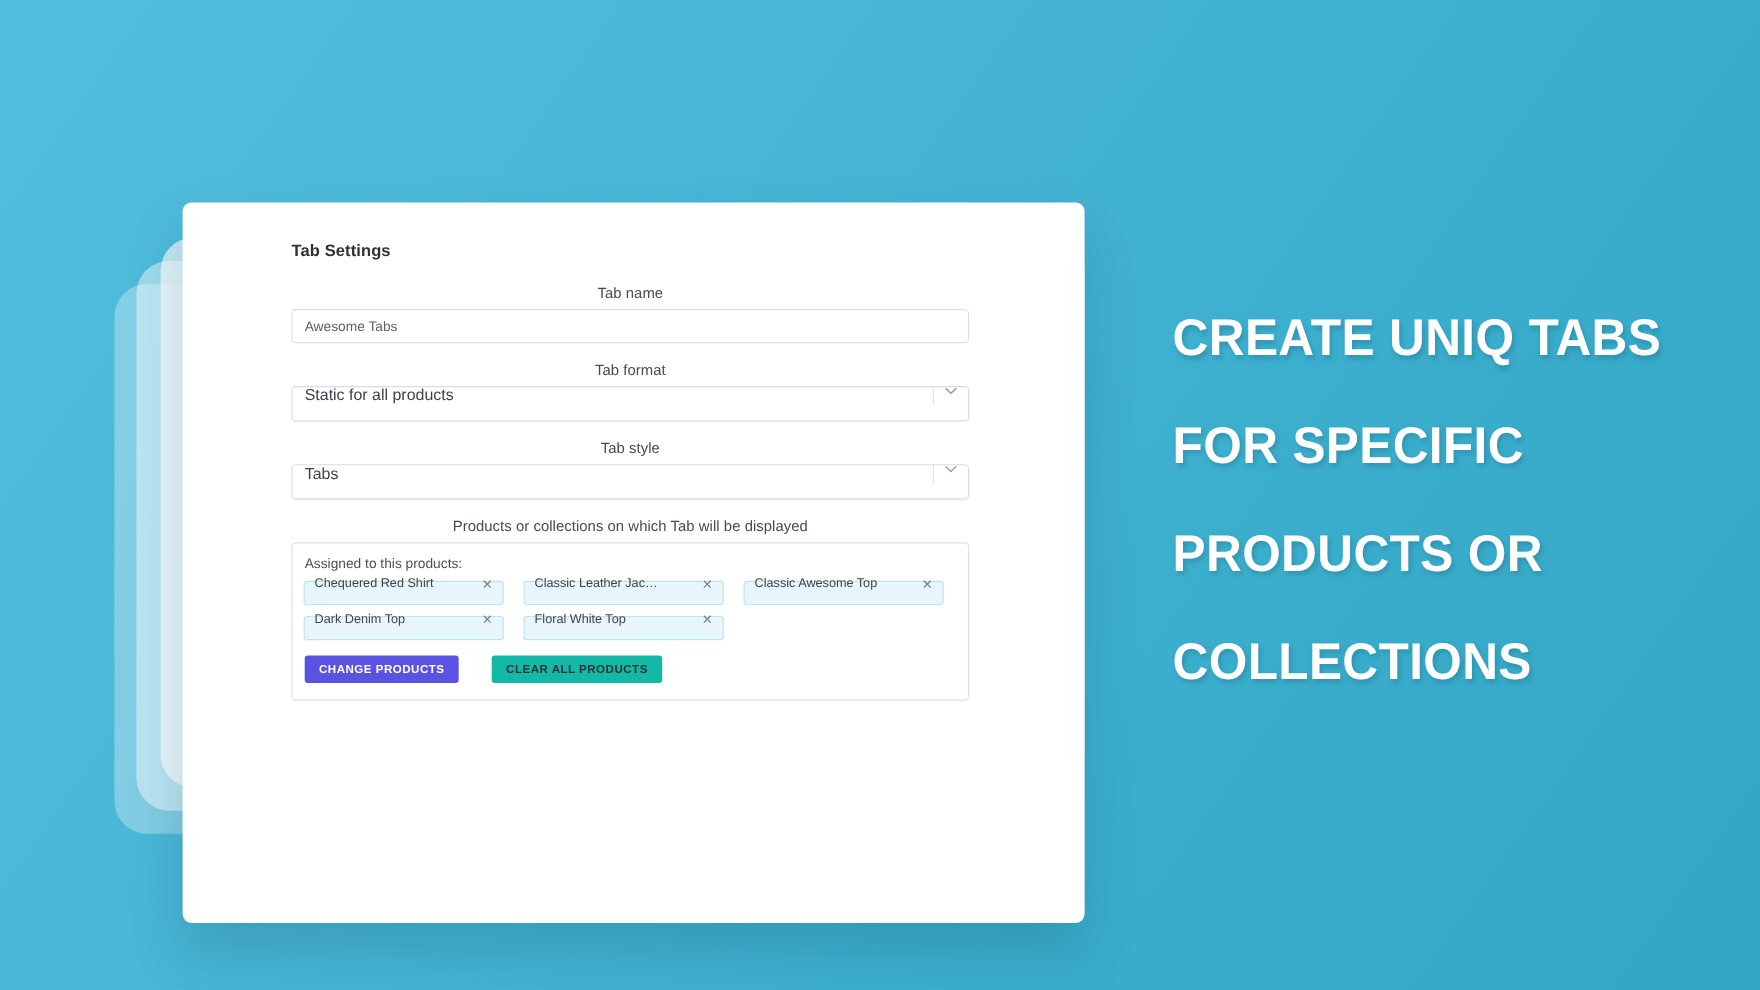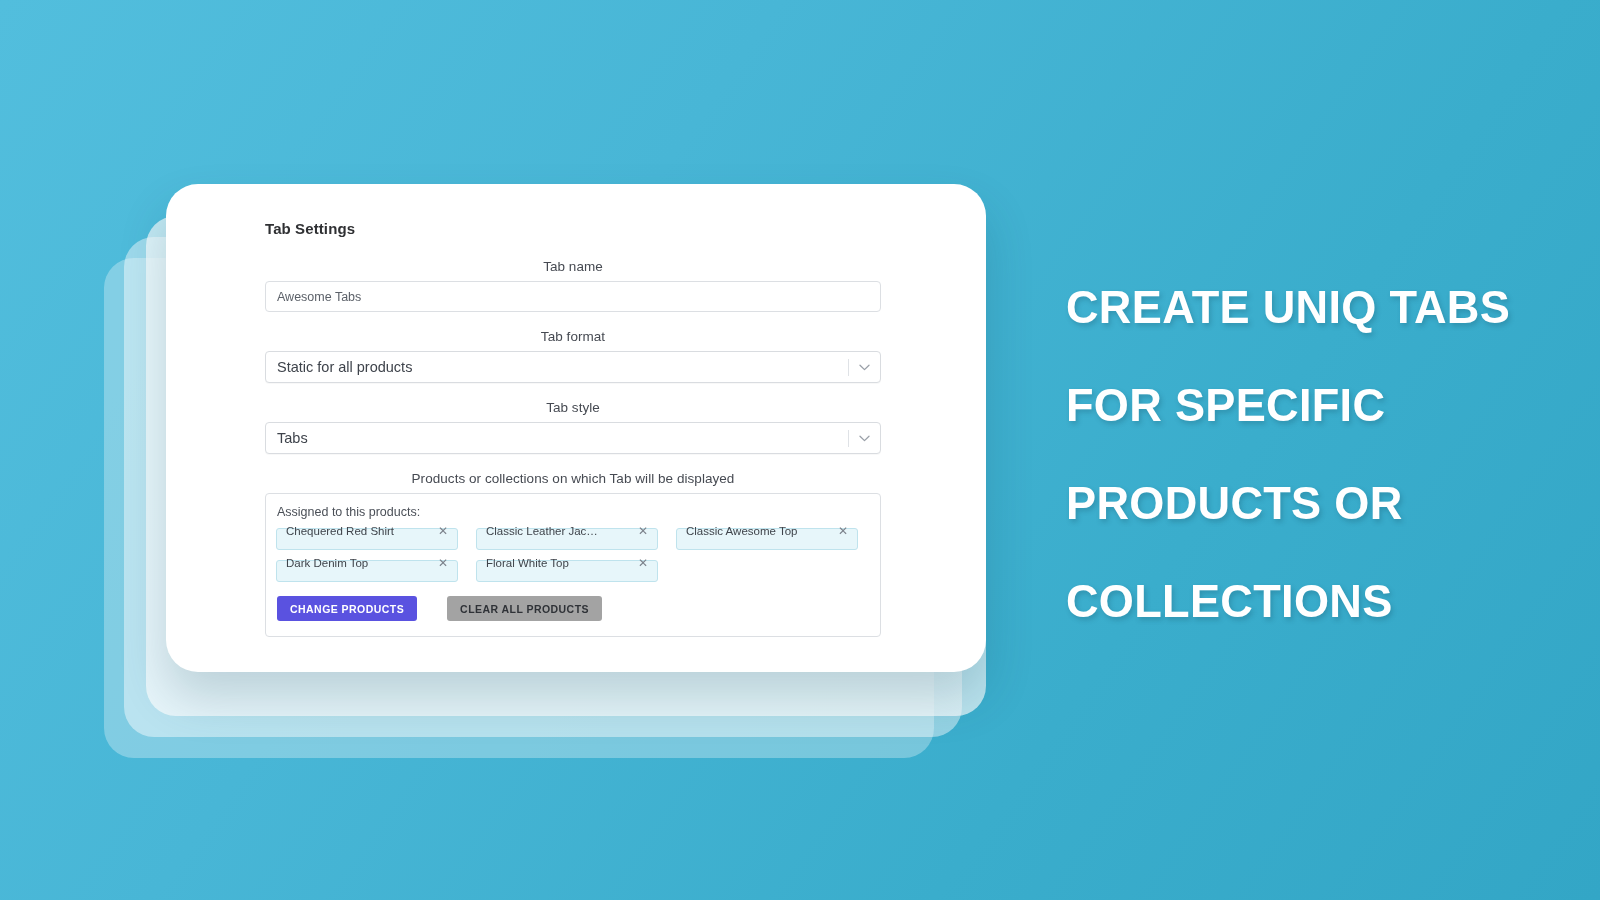--- a/index.html
+++ b/index.html
@@ -17,23 +17,23 @@
     border-radius:30px;
     background:#ffffff;
   }
   .layer-3 { left:104px; top:258px; width:830px; height:500px; opacity:.30; filter:blur(.4px); }
   .layer-2 { left:124px; top:237px; width:838px; height:500px; opacity:.45; }
   .layer-1 { left:146px; top:216px; width:840px; height:500px; opacity:.65; }
 
   .card {
     position:absolute;
     left:166px; top:184px;
-    width:820px; height:488px;
+    width:820px; height:655px;
     background:#ffffff;
-    border-radius:32px;
+    border-radius:8px;
     box-shadow:0 26px 48px rgba(16,70,90,.20);
   }
 
   
   .form { position:absolute; left:99px; top:36px; width:616px; }
 
   .card-title {
     font-size:15px; font-weight:bold; color:#2f3033;
     letter-spacing:.1px; margin-bottom:22px;
   }
@@ -49,21 +49,21 @@
     font-family:"Liberation Sans", sans-serif;
     font-size:12.5px; color:#5c6169;
     padding:0 11px;
     outline:none;
   }
 
   .select-box {
     width:100%; height:32px;
     border:1px solid #d9dce0; border-radius:4px;
     background:#fff;
-    display:flex; align-items:center;
+    display:flex; align-items:flex-start;
     position:relative;
     box-shadow:0 1px 1px rgba(0,0,0,.03);
   }
   .select-value {
     flex:1; padding:0 11px;
     font-size:14.5px; color:#3e434b;
     white-space:nowrap; overflow:hidden;
   }
   .select-sep { width:1px; height:17px; background:#dfe2e6; }
   .select-arrow {
@@ -105,21 +105,21 @@
 
   .btn-row { display:flex; gap:30px; padding-left:1px; }
   .btn {
     height:25px; border:none; border-radius:3px;
     font-family:"Liberation Sans", sans-serif;
     font-size:10.5px; font-weight:bold; letter-spacing:.45px;
     cursor:pointer; padding:0 13px;
     display:flex; align-items:center; justify-content:center;
   }
   .btn-primary { background:#5a52e0; color:#fff; }
-  .btn-secondary { background:#a3a3a3; color:#2f3237; }
+  .btn-secondary { background:#14b8a6; color:#2f3237; }
 
   
   .headline {
     position:absolute;
     left:1066px; top:258px;
     width:470px;
   }
   .headline-line {
     font-family:"Liberation Sans", sans-serif;
     font-weight:bold;

